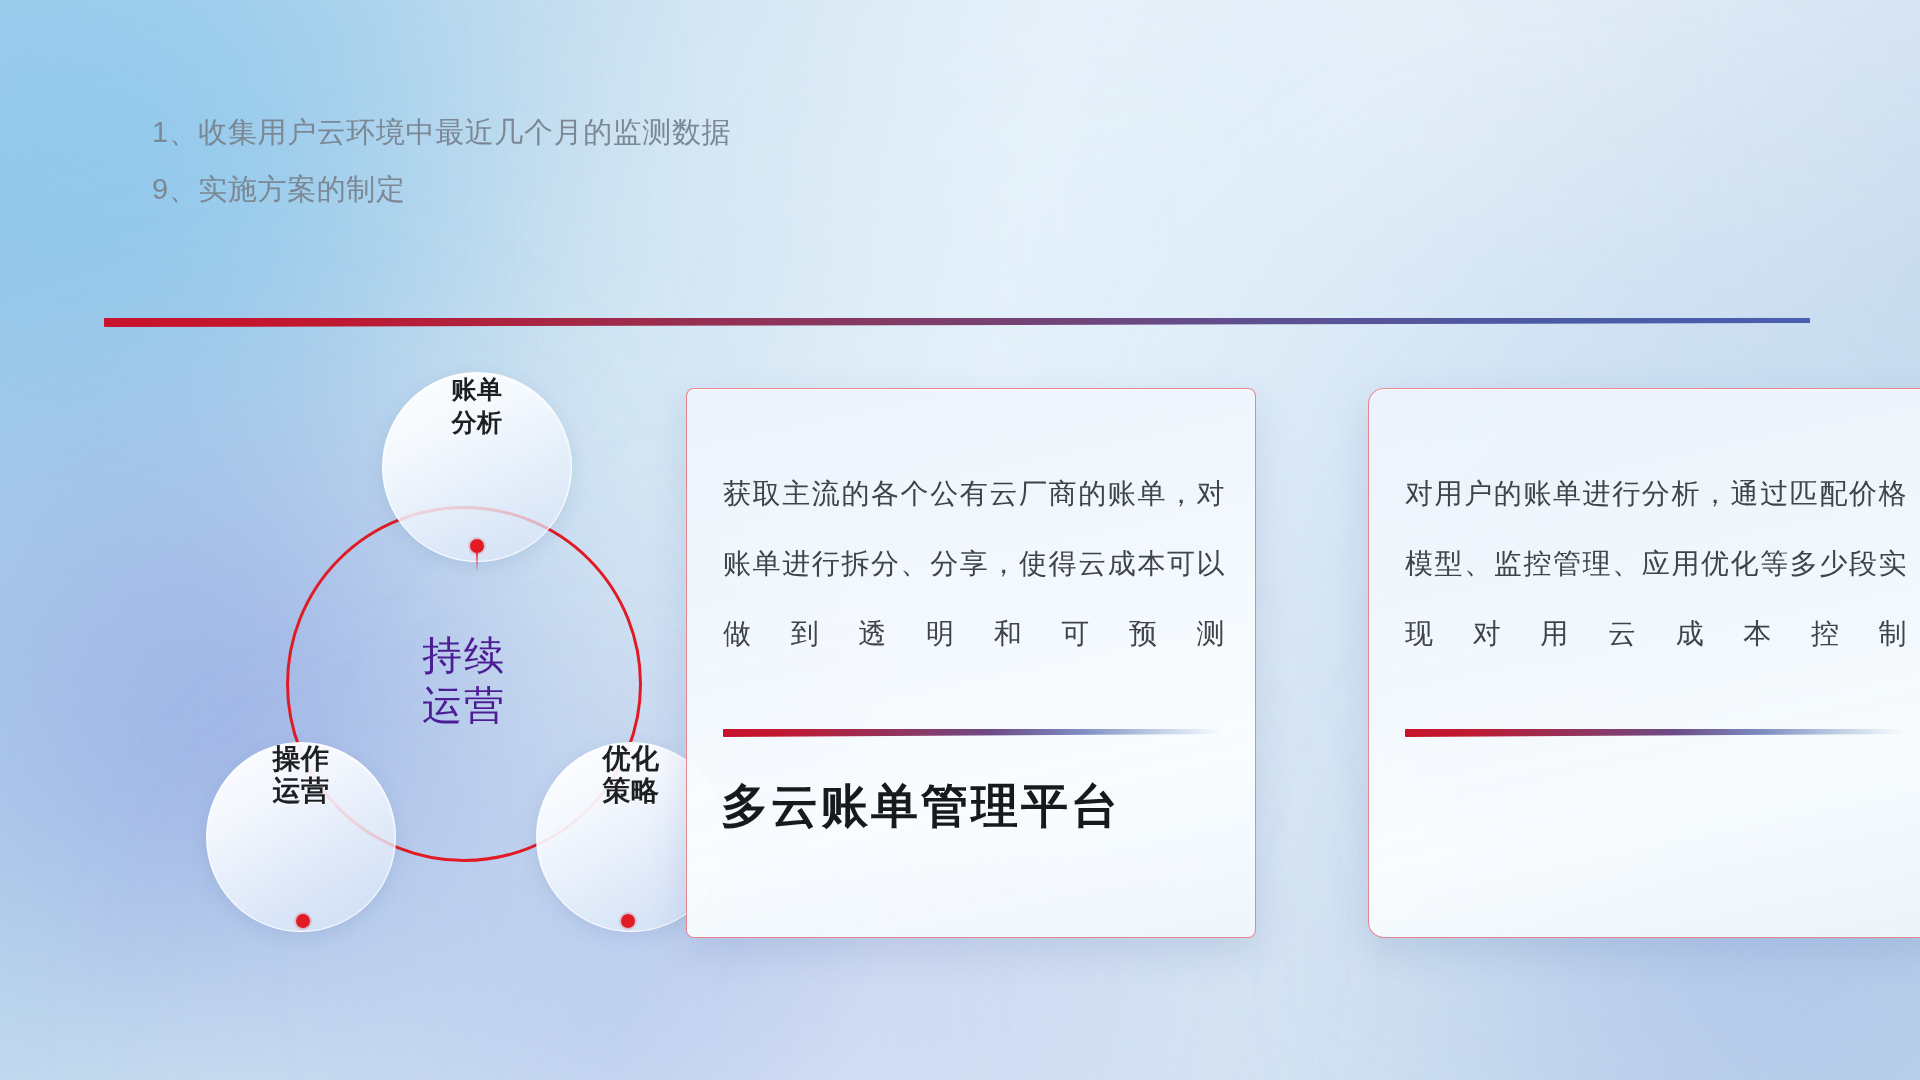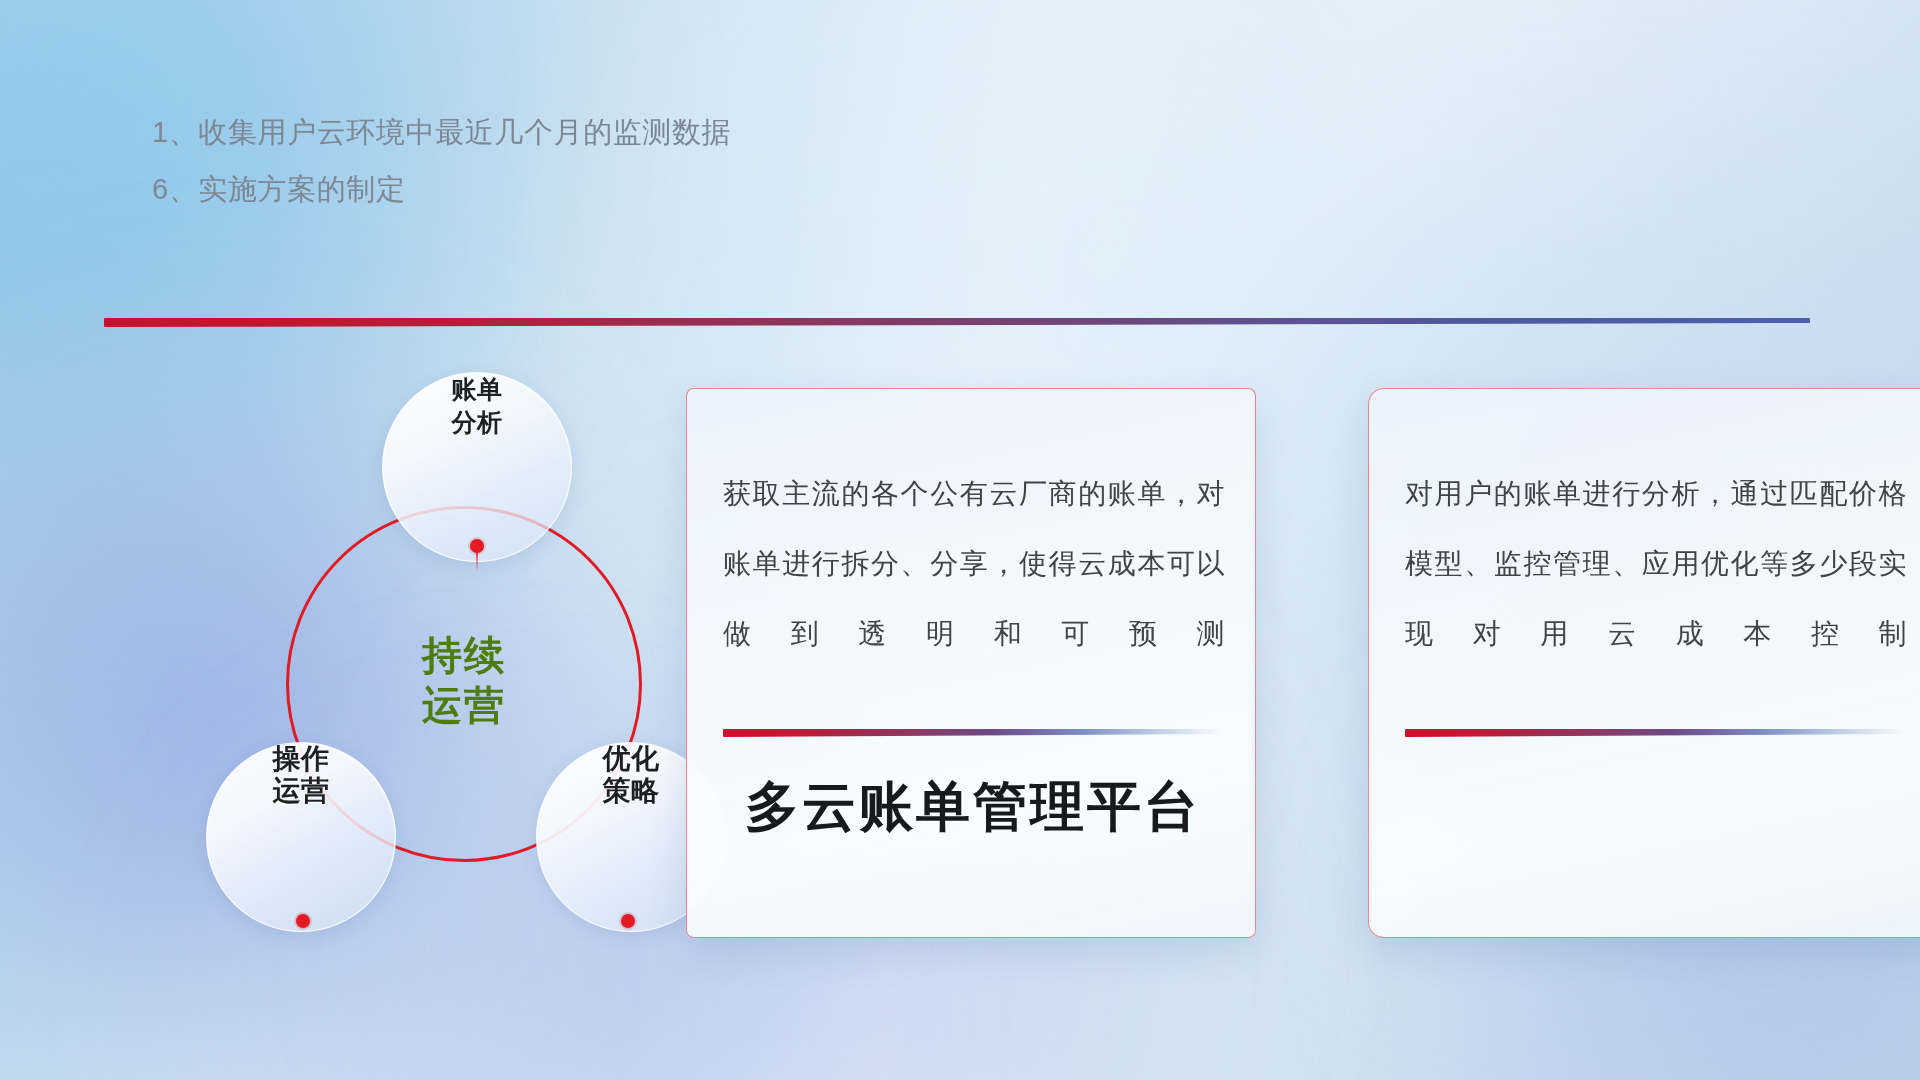--- a/index.html
+++ b/index.html
@@ -84,21 +84,21 @@
   .sc-bl{left:110px;top:392px;}
   .sc-br{left:440px;top:392px;}
   .sc-label{
     text-align:center;color:#1d1f22;font-weight:700;
     font-size:25px;line-height:33px;letter-spacing:.5px;
     text-shadow:0 1px 0 rgba(255,255,255,.7);
   }
   .sc-bl .sc-label,.sc-br .sc-label{font-size:28px;line-height:32px;}
   .center-label{
     position:absolute;left:262px;top:280px;width:212px;
-    text-align:center;color:#4d7c0f;font-weight:700;
+    text-align:center;color:#4c1d95;font-weight:400;
     font-size:40px;line-height:50px;letter-spacing:2px;
   }
   .dot{
     position:absolute;width:14px;height:14px;border-radius:50%;
     background:#e01b24;box-shadow:0 0 0 2px rgba(224,27,36,.18);
   }
   .dot-top{left:374px;top:189px;}
   .dot-bl{left:200px;top:564px;}
   .dot-br{left:525px;top:564px;}
   .tick{position:absolute;width:2px;height:20px;
@@ -128,43 +128,43 @@
     letter-spacing:.4px;
   }
   .card-rule{
     position:absolute;left:36px;top:340px;width:498px;height:8px;
     background:linear-gradient(90deg,#c9122b 0%,#bd1b33 14%,#8f3560 36%,#6c4b86 54%,#7e8ec2 72%,#c3d2e6 88%,rgba(230,238,246,0) 100%);
     clip-path:polygon(0 0,100% 0,100% 62%,0 100%);
     border-radius:1px;
   }
   .card-title{
     position:absolute;left:34px;right:30px;top:386px;
-    text-align:center;color:#17191c;font-weight:800;
-    font-size:54px;line-height:62px;letter-spacing:3px;
+    color:#17191c;font-weight:800;
+    font-size:47px;line-height:62px;letter-spacing:3px;font-family:Liberation Serif, serif;
   }
 </style>
 </head>
 <body>
 
 <div id="stage">
 
   <div class="bg-base"></div>
   <div class="bg-blob blob-a"></div>
   <div class="bg-blob blob-d"></div>
   <div class="bg-blob blob-e"></div>
   <div class="bg-blob blob-b"></div>
   <div class="bg-blob blob-g"></div>
   <div class="bg-blob blob-c"></div>
   <div class="bg-blob blob-f"></div>
   <div class="bg-sheen"></div>
 
   <div id="toplist">
     <div class="col col-left">
       <div class="li">1、收集用户云环境中最近几个月的监测数据</div>
-      <div class="li">6、实施方案的制定</div>
+      <div class="li">9、实施方案的制定</div>
     </div>
   </div>
 
   <div id="mainrule"></div>
 
   <div id="venn">
 
     <div class="bigcircle"></div>
 
     <div class="center-label">

